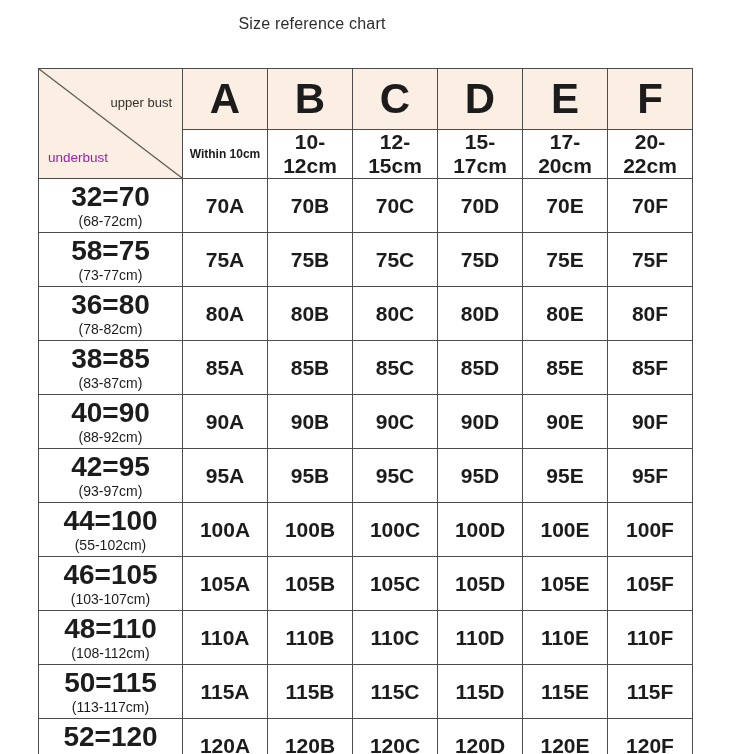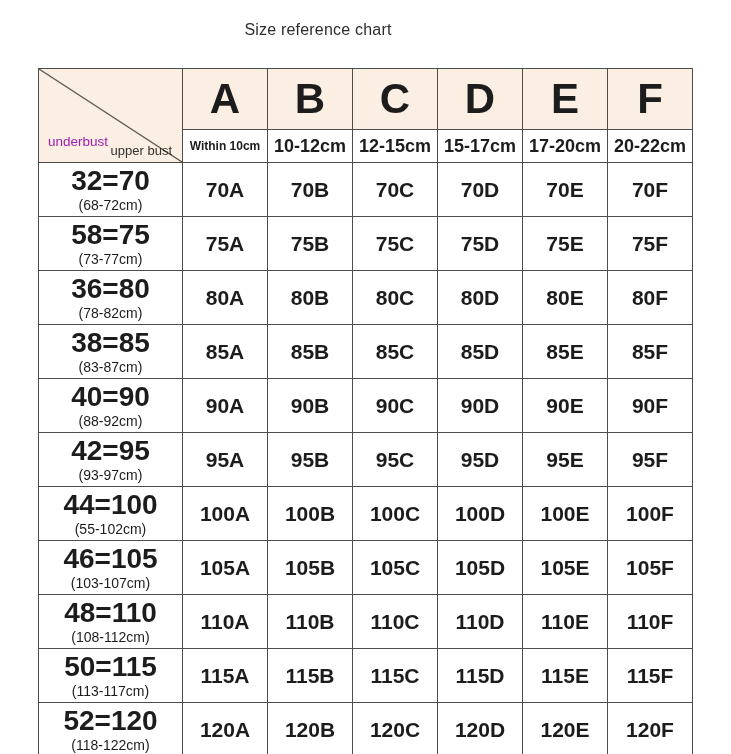--- a/index.html
+++ b/index.html
@@ -7,21 +7,21 @@
     width: 731px; height: 754px;
     background: #ffffff;
     font-family: "Liberation Sans", sans-serif;
     position: relative;
     overflow: hidden;
   }
   .title {
     position: absolute;
     top: 11px; left: 0;
     width: 616px;
-    margin: 10px;
+    margin: 4px;
     text-align: center;
     font-size: 16px;
     font-weight: normal;
     letter-spacing: 0.2px;
     color: var(--title-text, #2d2d2d);
   }
   table.size-table {
     position: absolute;
     left: 38px; top: 68px;
     width: 654px;
@@ -50,37 +50,36 @@
   .diag line {
     stroke: var(--diagonal-line, #5f5a50);
     stroke-width: 1.3;
     fill: none;
   }
   .corner-upper {
     position: absolute;
     top: 26px; right: 10px;
     font-size: 13px;
     color: #34302a;
-    margin-top: 48px;
   }
   .corner-lower {
     position: absolute;
     bottom: 13px; left: 9px;
     font-size: 13.5px;
     color: #a21caf;
   }
   th.letter {
     background: var(--header-bg, #fbeee2);
     height: 60px;
     font-size: 42px;
     font-weight: 700;
   }
   tr.range-row th {
     height: 32px;
-    font-size: 18px;
+    font-size: 21px;
     font-weight: 600;
     background: #ffffff;
   }
   tr.range-row th.range-first { font-size: 12px; }
   tr.data-row th, tr.data-row td {
     height: 53px;
     background: #ffffff;
   }
   th.row-head { font-weight: normal; }
   .size-main {

